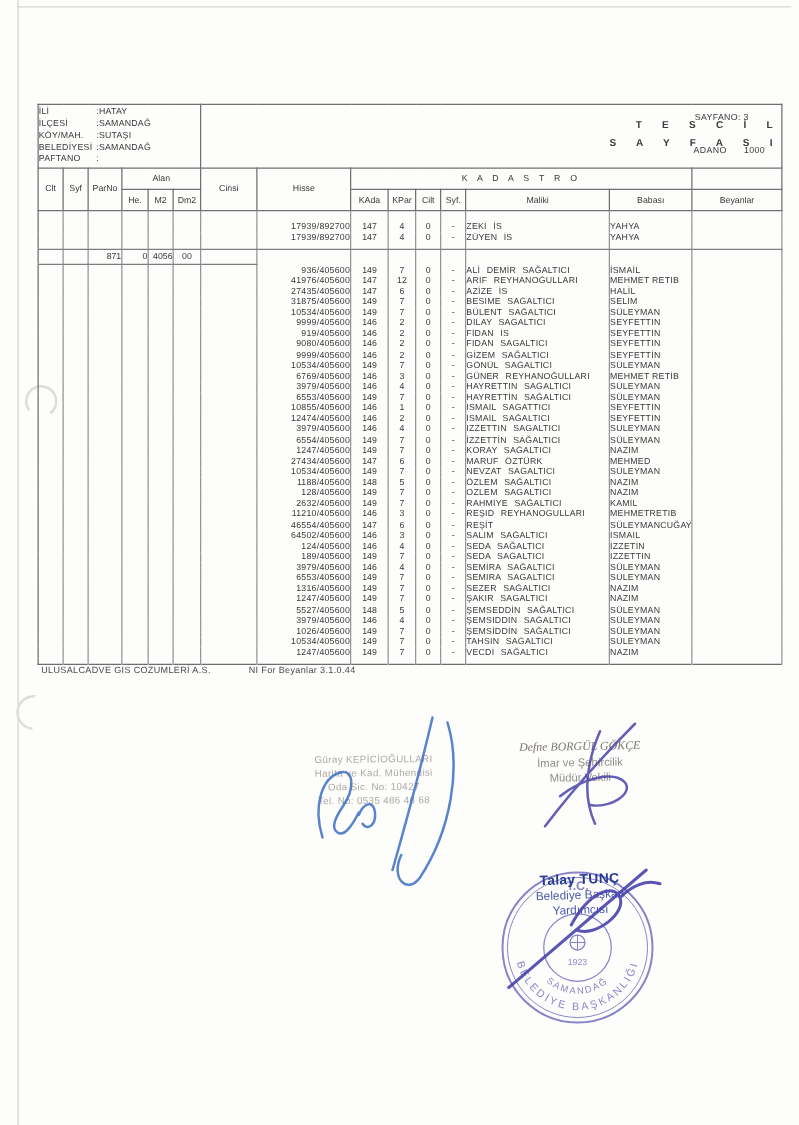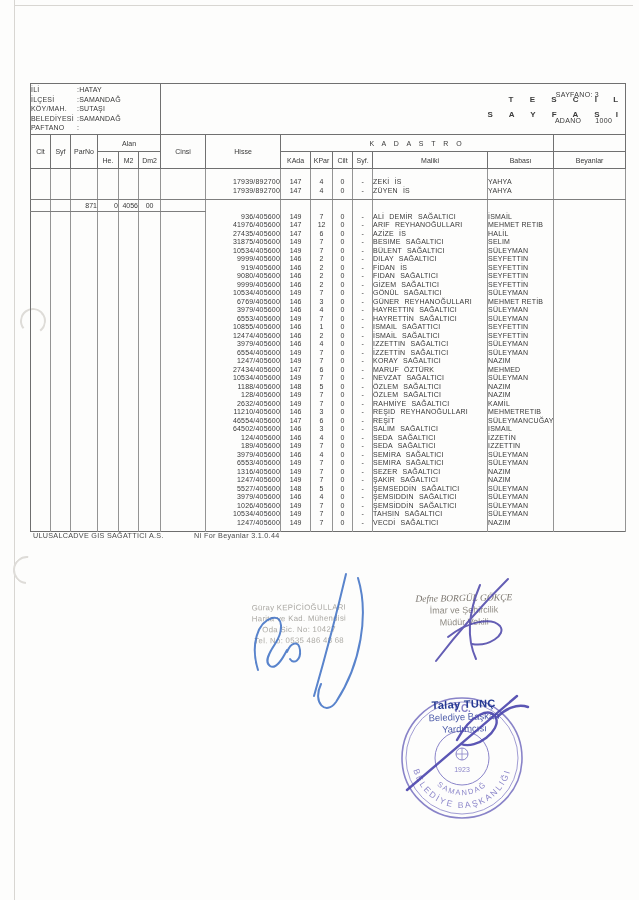--- a/index.html
+++ b/index.html
@@ -897,21 +897,21 @@
         <td class="t-cilt"></td>
         <td class="t-syf"></td>
         <td class="t-maliki"></td>
         <td class="t-babasi"></td>
         <td class="t-beyanlar"></td>
       </tr>
     </tbody>
 </table>
 
 <div class="software-line">
-  <span>ULUSALCADVE GIS SAĞATTICI A.S.</span>
+  <span>ULUSALCADVE GIS COZUMLERİ A.S.</span>
   <span class="ver">NI For Beyanlar 3.1.0.44</span>
 </div>
 
 <div class="stamp-engineer">
   <div>Güray KEPİCİOĞULLARI</div>
   <div>Harita ve Kad. Mühendisi</div>
   <div>Oda Sic. No: 10427</div>
   <div>Tel. No: 0535 486 48 68</div>
 </div>
 <svg class="sig" style="left:228px;top:572px;" width="160" height="140" viewBox="0 0 160 140">

